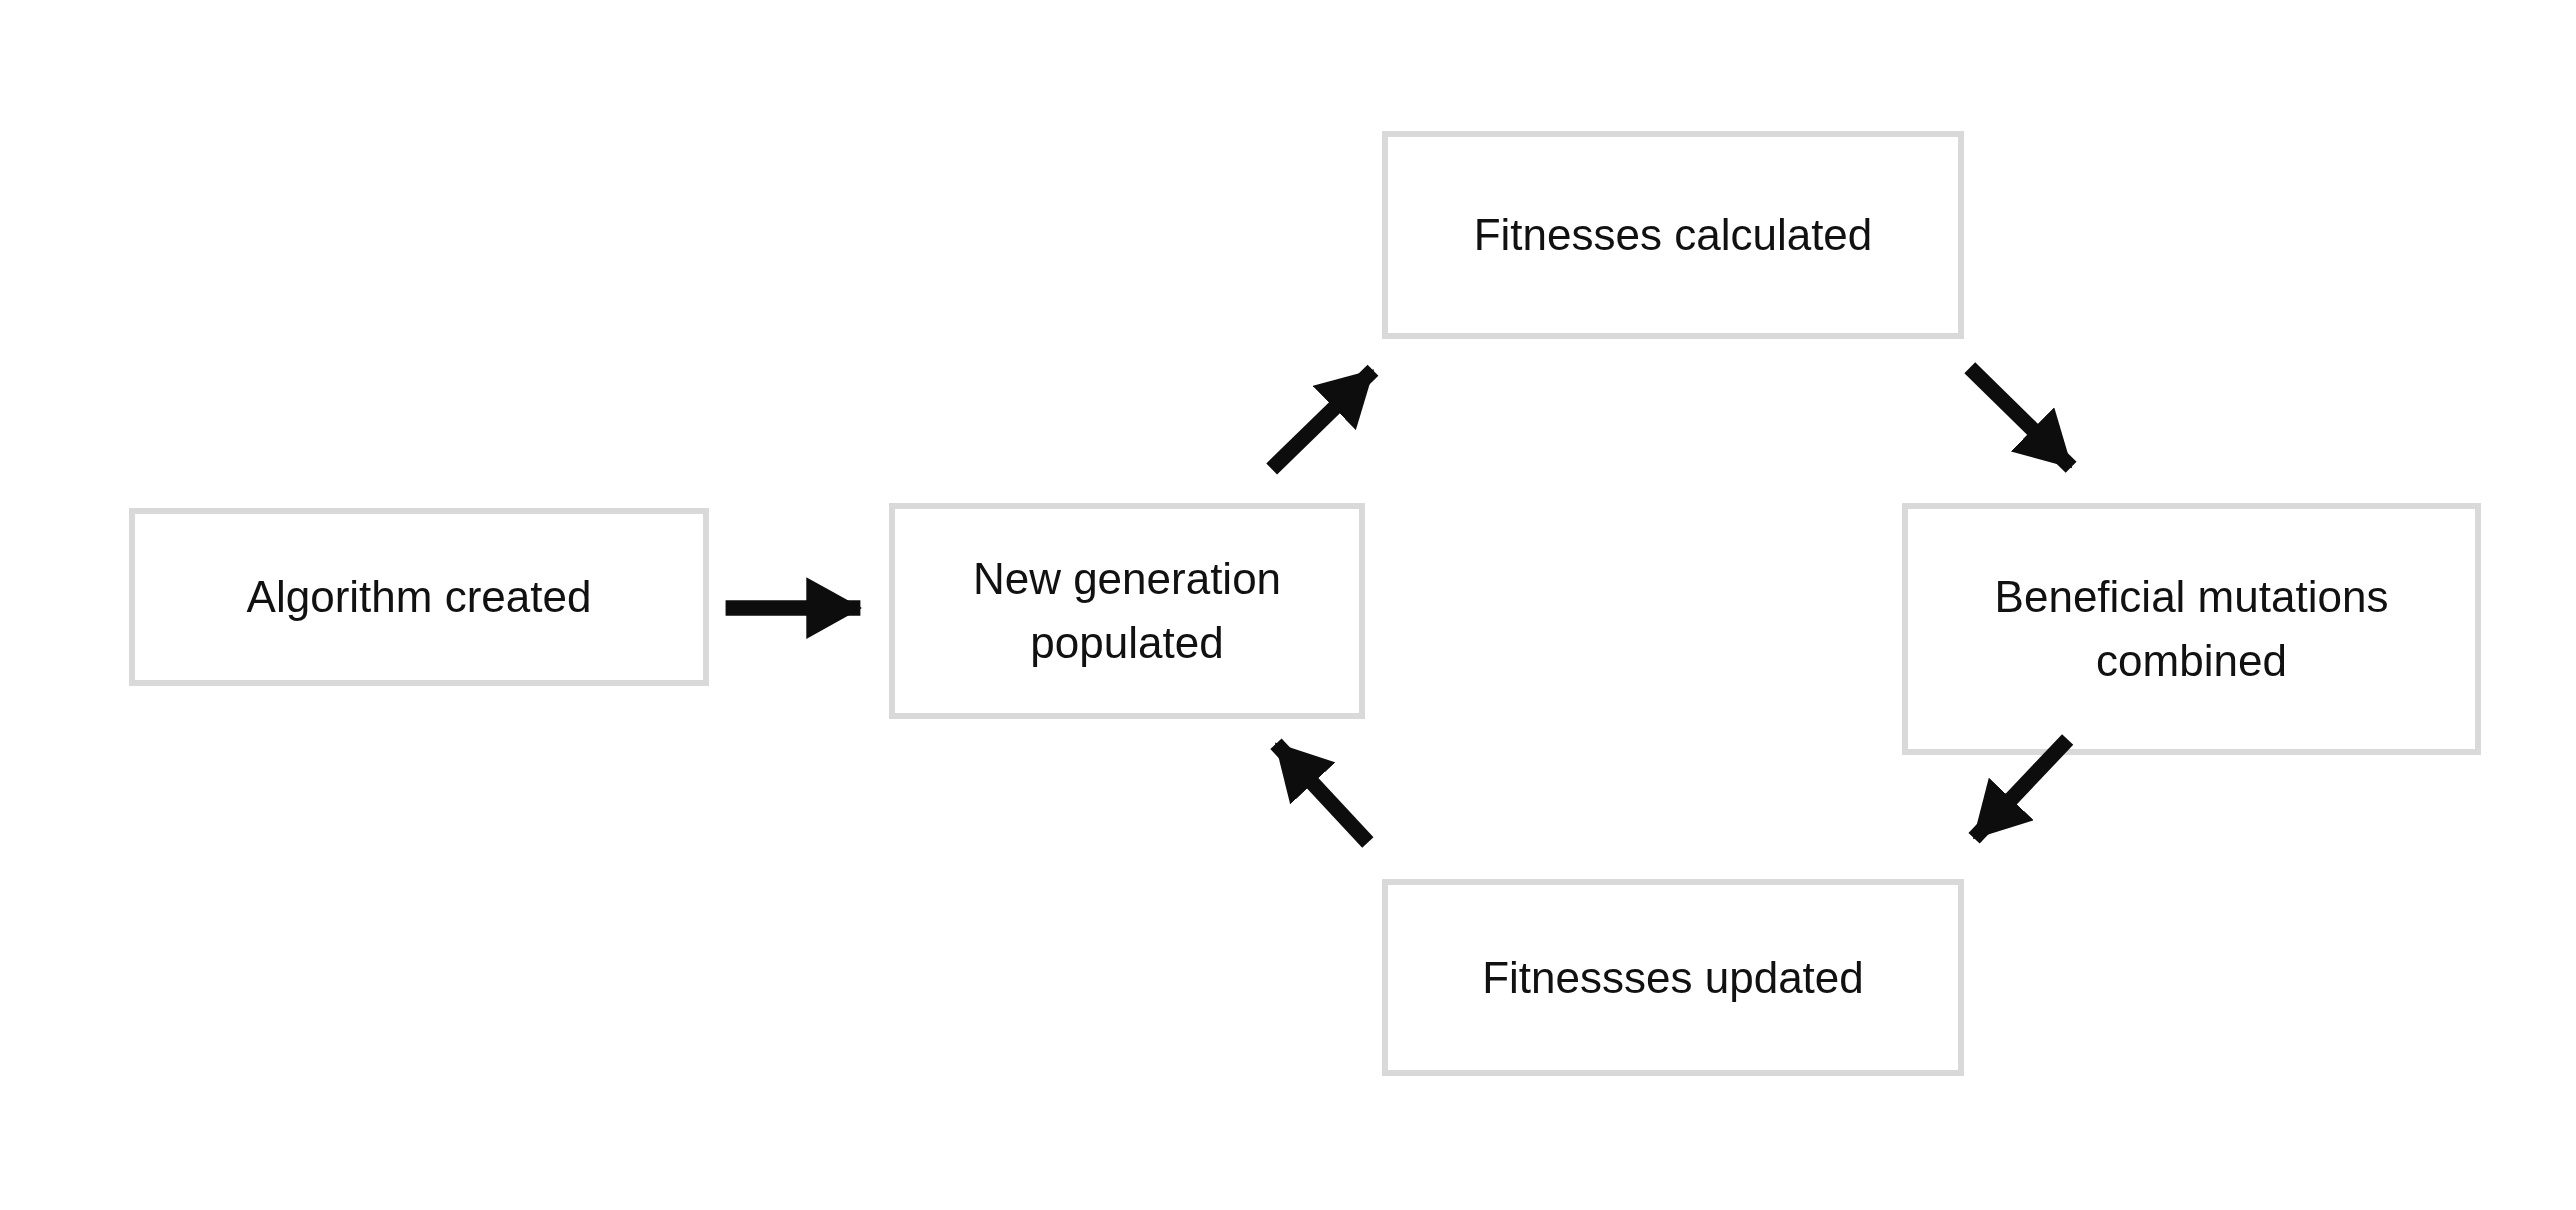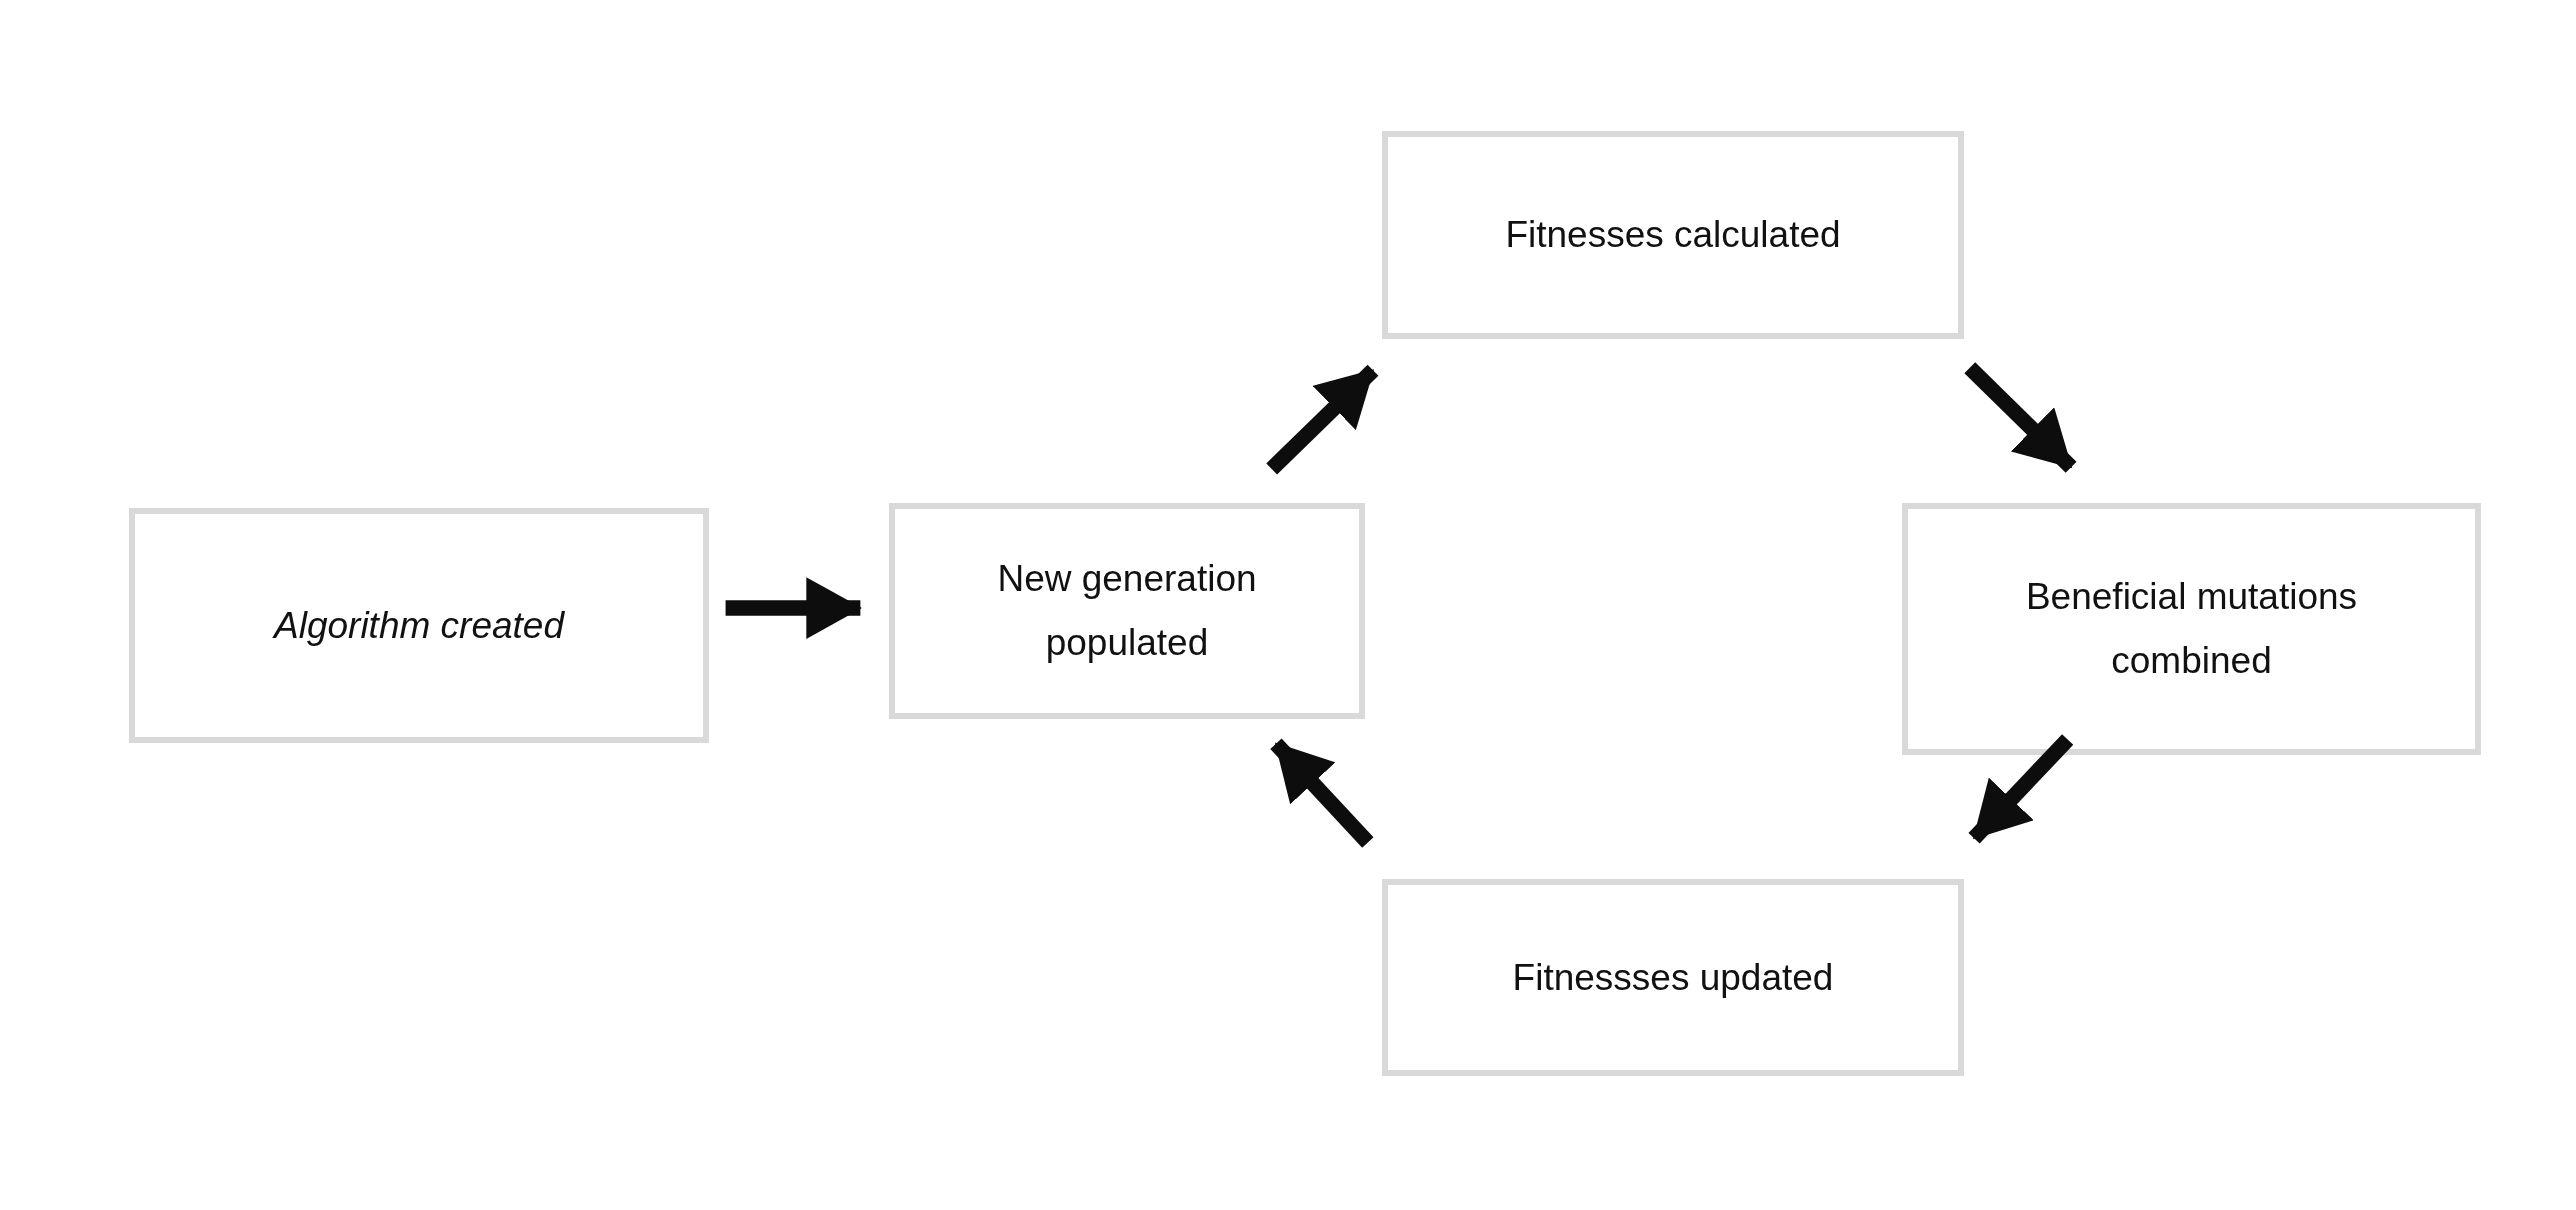--- a/index.html
+++ b/index.html
@@ -20,27 +20,27 @@
     box-sizing: border-box;
     border: 6.9px solid var(--box-border-color, #d9d9d9);
     background: var(--box-fill-color, #ffffff);
     display: flex;
     align-items: center;
     justify-content: center;
     text-align: center;
   }
   .node-label {
     color: var(--text-color, #111111);
-    font-size: 37px;
+    font-size: 44px;
     line-height: 64px;
     white-space: pre-line;
     padding: 0 26px;
   }
   
-  .node-a { left: 129px;  top: 508px;  width: 580px; height: 235px; font-style: italic; }
+  .node-a { left: 129px;  top: 508px;  width: 580px; height: 178px; }
   .node-b { left: 889px; top: 503px;  width: 476px; height: 216px; }
   .node-c { left: 1382px; top: 131px;  width: 582px; height: 208px; }
   .node-d { left: 1902px; top: 503px;  width: 579px; height: 252px; }
   .node-e { left: 1382px; top: 879px; width: 582px; height: 197px; }
 
   .arrow-layer {
     position: absolute;
     left: 0;
     top: 0;
     width: 2576px;

